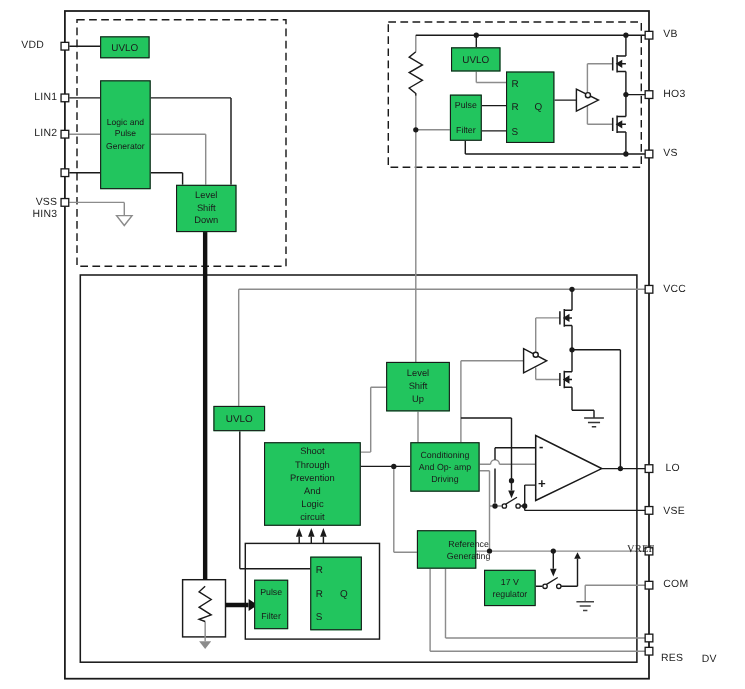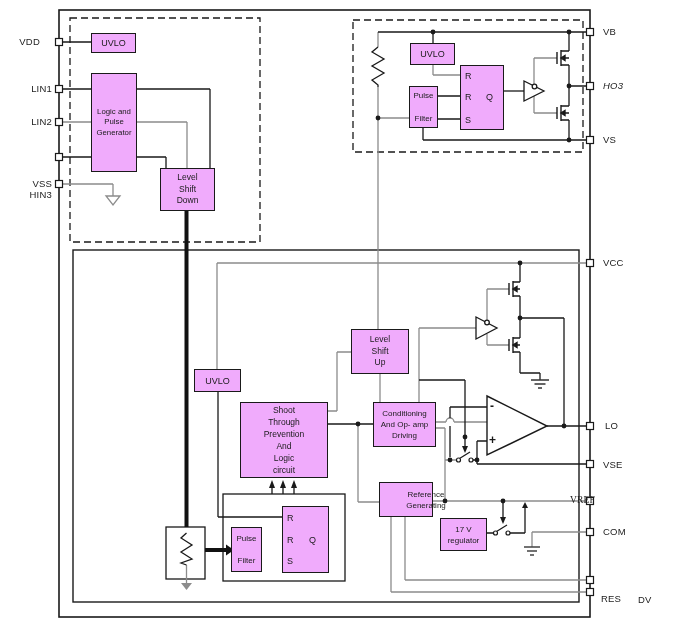--- a/index.html
+++ b/index.html
@@ -1,21 +1,21 @@
 <!DOCTYPE html>
 <html><head>
 <meta charset="utf-8">
 <style>
   html,body{margin:0;padding:0;background:#fff;}
   .canvas{position:relative;width:677px;height:626px;background:#fff;
           font-family:"Liberation Sans", sans-serif;overflow:hidden;}
   .canvas svg{position:absolute;left:0;top:0;}
   .pin{position:absolute;font-size:9.5px;color:#222;letter-spacing:.2px;}
   .pin.left{width:32px;text-align:right;}
-  .block{position:absolute;background:#f0abfc;border:1px solid #1a1a1a;
+  .block{position:absolute;background:#22c55e;border:1px solid #1a1a1a;
          display:flex;align-items:center;justify-content:center;
          text-align:center;white-space:pre-line;color:#1a1a1a;
          box-sizing:border-box;}
   .sub{position:absolute;font-size:9px;color:#1a1a1a;line-height:12px;}
   .sign{position:absolute;font-size:12px;font-weight:bold;color:#1a1a1a;line-height:12px;}
 </style>
 </head>
 <body>
 
 <div class="canvas">
@@ -189,21 +189,21 @@
   </g>
 </svg>
 
 <div class="pin left" style="left:8px;top:36px;">VDD</div>
 <div class="pin left" style="left:20px;top:83px;">LIN1</div>
 <div class="pin left" style="left:20px;top:116px;">LIN2</div>
 <div class="pin left" style="left:20px;top:151px;margin-top:38px;">HIN3</div>
 <div class="pin left" style="left:20px;top:178px;text-align:right;">VSS</div>
 
 <div class="pin" style="left:603px;top:26px;">VB</div>
-<div class="pin" style="left:603px;top:80px;font-style:italic;">HO3</div>
+<div class="pin" style="left:603px;top:80px;">HO3</div>
 <div class="pin" style="left:603px;top:134px;">VS</div>
 <div class="pin" style="left:603px;top:257px;">VCC</div>
 <div class="pin" style="left:605px;top:420px;">LO</div>
 <div class="pin" style="left:603px;top:459px;">VSE</div>
 <div class="pin" style="left:570px;top:495px;font-family:Liberation Serif, serif;">VREF</div>
 <div class="pin" style="left:603px;top:526px;">COM</div>
 <div class="pin" style="left:610px;top:594px;padding-left:28px;">DV</div>
 <div class="pin" style="left:601px;top:593px;">RES</div>
 
 <div class="block" style="left:91px;top:33px;width:45px;height:20px;font-size:9px;">UVLO</div>

